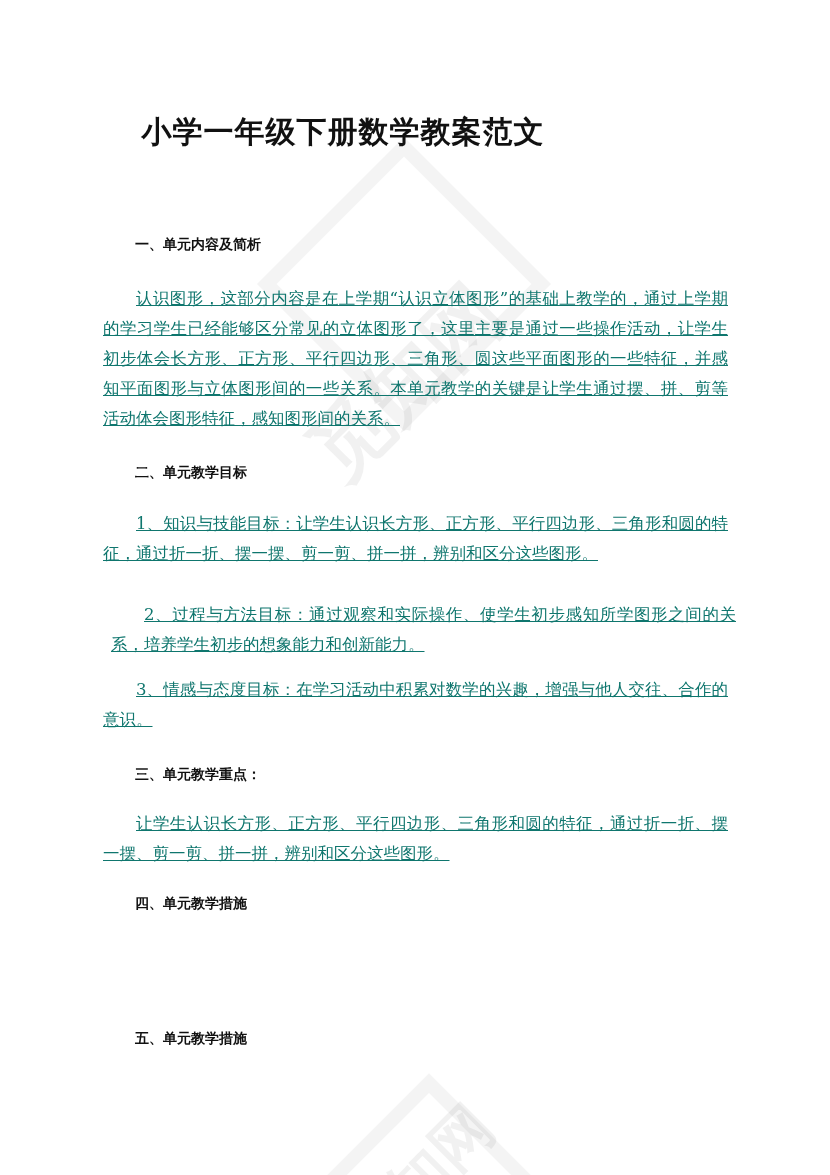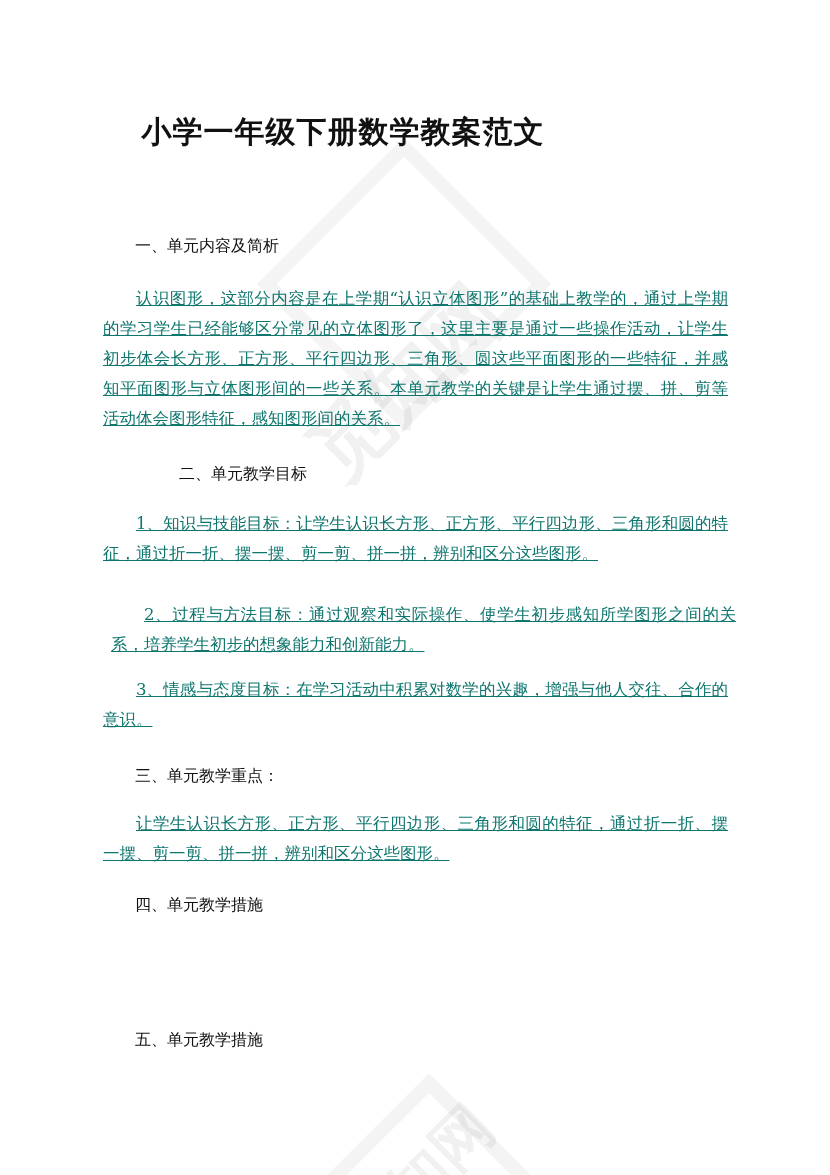--- a/index.html
+++ b/index.html
@@ -47,22 +47,22 @@
       text-align: center;
       font-size: 30px;
       font-weight: bold;
       letter-spacing: 1px;
       color: #111;
       z-index: 1;
     }
     .heading {
       position: absolute;
       left: 135px;
-      font-size: 16px;
-      font-weight: normal;
+      font-size: 14px;
+      font-weight: bold;
       color: #111;
       z-index: 1;
     }
     .para {
       position: absolute;
       left: 103px;
       width: 625px;
       font-size: 16.5px;
       line-height: 30px;
       text-indent: 33px;
@@ -81,21 +81,21 @@
   <div class="watermark" style="left:290px; top:330px; font-size:78px;">觅知网</div>
 
   <div class="wm-frame" style="left:340px; top:1110px; width:150px; height:150px;"></div>
   <div class="watermark" style="left:330px; top:1140px; font-size:60px;">觅知网</div>
 
   <h1 class="title" style="margin:0;">小学一年级下册数学教案范文</h1>
 
   <div class="heading" style="top:236px;">一、单元内容及简析</div>
   <p class="para" style="top:284px; margin:0;">认识图形，这部分内容是在上学期“认识立体图形”的基础上教学的，通过上学期的学习学生已经能够区分常见的立体图形了，这里主要是通过一些操作活动，让学生初步体会长方形、正方形、平行四边形、三角形、圆这些平面图形的一些特征，并感知平面图形与立体图形间的一些关系。本单元教学的关键是让学生通过摆、拼、剪等活动体会图形特征，感知图形间的关系。</p>
 
-  <div class="heading" style="top:464px;margin-left:44px;">二、单元教学目标</div>
+  <div class="heading" style="top:464px;">二、单元教学目标</div>
   <p class="para" style="top:509px; margin:0;">1、知识与技能目标：让学生认识长方形、正方形、平行四边形、三角形和圆的特征，通过折一折、摆一摆、剪一剪、拼一拼，辨别和区分这些图形。</p>
   <p class="para" style="top:592px; margin:8px;">2、过程与方法目标：通过观察和实际操作、使学生初步感知所学图形之间的关系，培养学生初步的想象能力和创新能力。</p>
   <p class="para" style="top:675px; margin:0;">3、情感与态度目标：在学习活动中积累对数学的兴趣，增强与他人交往、合作的意识。</p>
 
   <div class="heading" style="top:766px;text-align:center;">三、单元教学重点：</div>
   <p class="para" style="top:809px; margin:0;">让学生认识长方形、正方形、平行四边形、三角形和圆的特征，通过折一折、摆一摆、剪一剪、拼一拼，辨别和区分这些图形。</p>
 
   <div class="heading" style="top:895px;">四、单元教学措施</div>
 
   <div class="heading" style="top:1030px;text-align:right;">五、单元教学措施</div>

